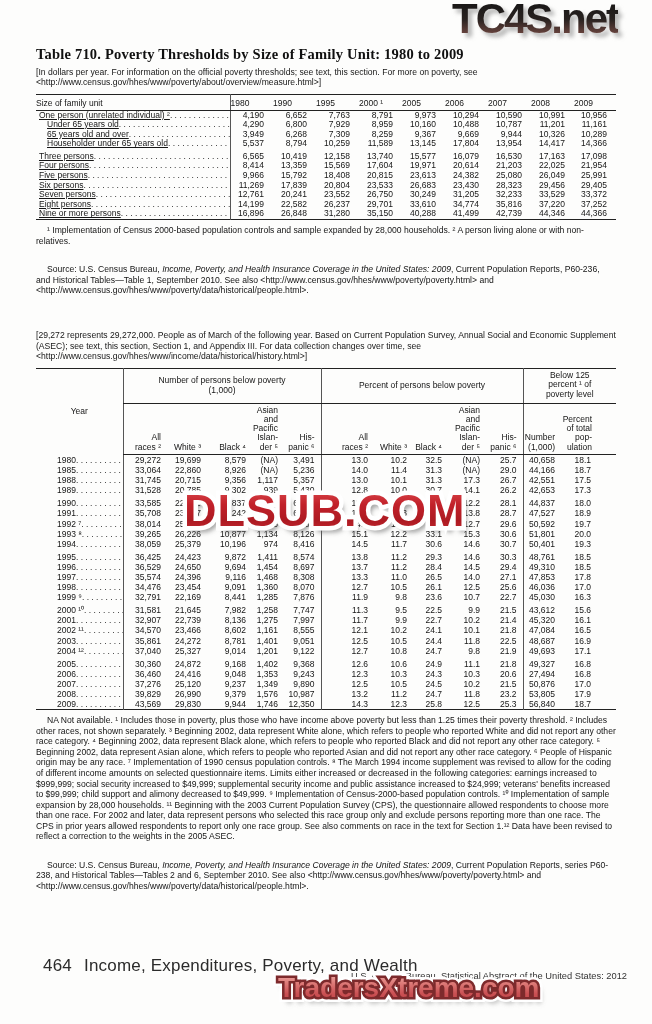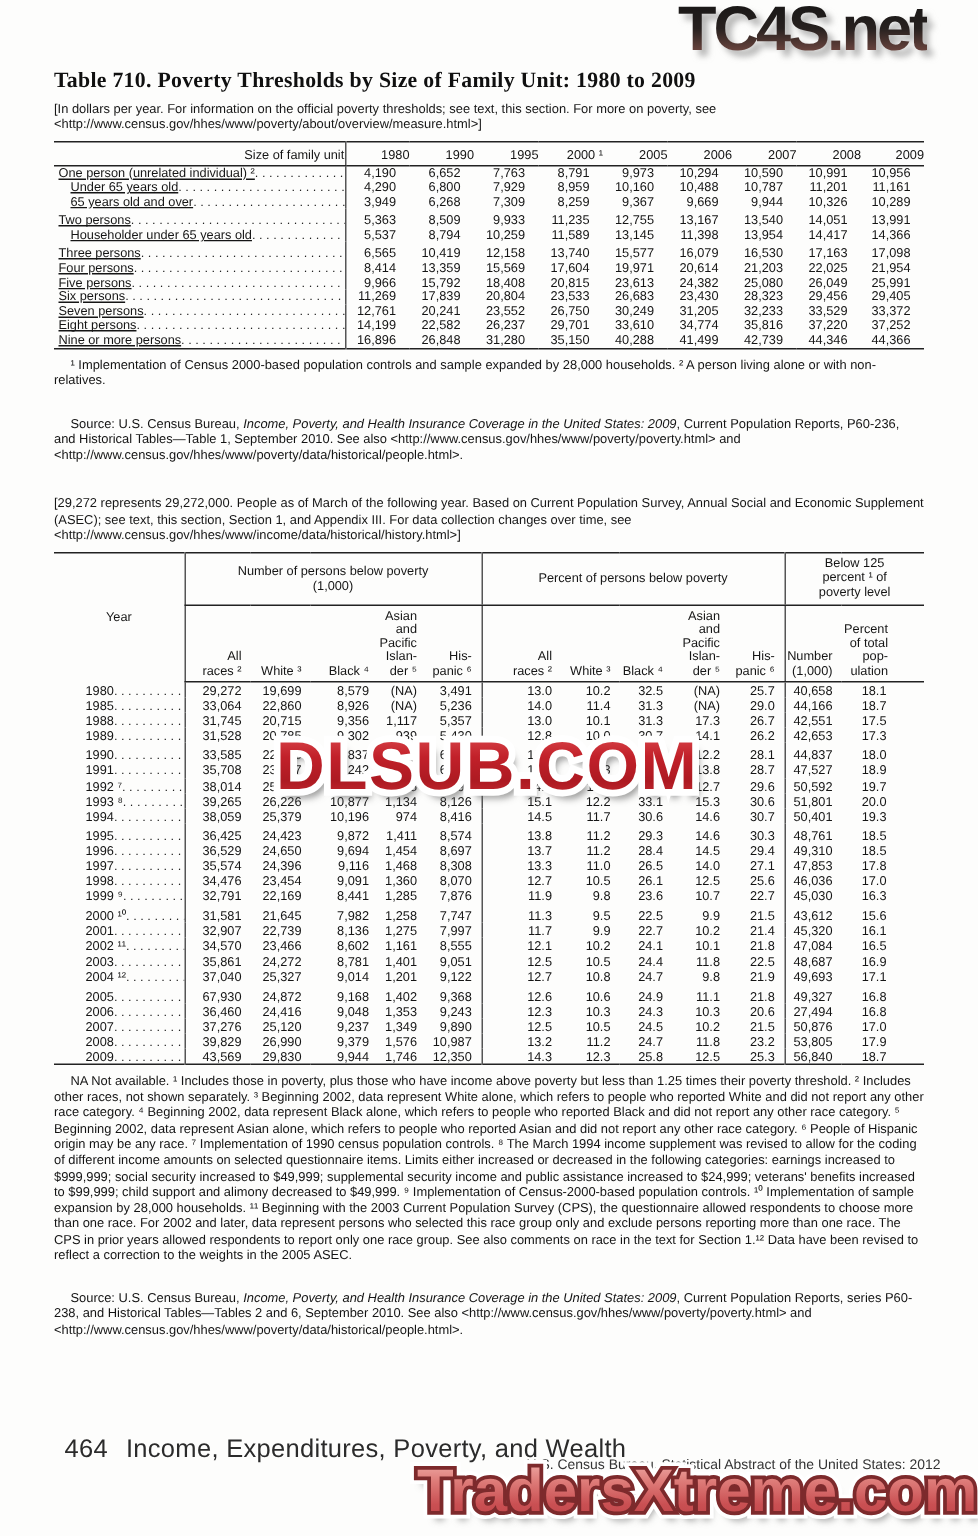--- a/index.html
+++ b/index.html
@@ -18,21 +18,21 @@
   .note{font-size:8.6px;line-height:10.5px;margin:0 0 6px 0;color:#161616;}
 
   table{border-collapse:collapse;table-layout:fixed;width:580px;
         font-size:8.5px;color:#151515;}
   th{font-weight:normal;padding:0;}
   td{padding:0;}
 
   
   .t710tbl{border-top:1.5px solid #222;border-bottom:1.5px solid #222;}
   .t710tbl thead th{border-bottom:1px solid #222;padding:3px 0 2px 0;
-                    text-align:right;line-height:10px;}
+                    text-align:left;line-height:10px;}
   .t710tbl thead th.stub-h{border-right:1px solid #555;}
   .t710tbl tbody td{line-height:9.6px;vertical-align:bottom;}
   .t710tbl td.num{text-align:right;padding-right:9px;}
   .t710tbl td.stub{border-right:1px solid #555;}
   .t710tbl tr.gap td{padding-top:3px;}
 
   
   .t711tbl{border-top:1.5px solid #222;border-bottom:1.5px solid #222;}
   .t711tbl .year-h{text-align:center;vertical-align:middle;line-height:10px;}
   .t711tbl .grp{text-align:center;white-space:pre-line;line-height:9.7px;
@@ -83,21 +83,21 @@
            filter:drop-shadow(4px 4px 2px rgba(120,120,120,.55));}
 
   .wm-dlsub{left:184px;top:488px;font-size:45px;letter-spacing:1px;}
   .wm-dlsub .white{-webkit-text-stroke:9px #fff;color:#fff;
       text-shadow:4px 6px 5px rgba(90,90,90,.65);}
   .wm-dlsub .fill{position:relative;
       background:linear-gradient(180deg,#e05054 0%,#c2212a 38%,#ad1a22 70%,#cd2f36 100%);
       -webkit-background-clip:text;background-clip:text;color:#c2212a;
       -webkit-text-fill-color:transparent;}
 
-  .wm-traders{left:278px;top:974px;font-size:40px;letter-spacing:0px;}
+  .wm-traders{left:278px;top:974px;font-size:28px;letter-spacing:0px;}
   .wm-traders .white{-webkit-text-stroke:10px #fff;color:#fff;
       text-shadow:3px 6px 5px rgba(90,90,90,.6);}
   .wm-traders .dark{-webkit-text-stroke:5px #7d2a2c;color:#7d2a2c;}
   .wm-traders .fill{position:relative;
       background:linear-gradient(180deg,#f2b3ae 0%,#de7c79 35%,#ca5053 70%,#bf4347 100%);
       -webkit-background-clip:text;background-clip:text;color:#d06063;
       -webkit-text-fill-color:transparent;}
 </style>
 </head>
 <body>
@@ -179,50 +179,33 @@
             <td class="num">3,949</td>
             <td class="num">6,268</td>
             <td class="num">7,309</td>
             <td class="num">8,259</td>
             <td class="num">9,367</td>
             <td class="num">9,669</td>
             <td class="num">9,944</td>
             <td class="num">10,326</td>
             <td class="num">10,289</td>
           </tr>
-          <tr class="gap">
-            <td class="stub">
-              <span class="cellflex">
-                <span class="lbl">Two persons</span>
-                <span class="dots"></span>
-              </span>
-            </td>
-            <td class="num">5,363</td>
-            <td class="num">8,509</td>
-            <td class="num">9,933</td>
-            <td class="num">11,235</td>
-            <td class="num">12,755</td>
-            <td class="num">13,167</td>
-            <td class="num">13,540</td>
-            <td class="num">14,051</td>
-            <td class="num">13,991</td>
-          </tr>
           <tr>
             <td class="stub">
               <span class="cellflex">
                 <span class="lbl ind">Householder under 65 years old</span>
                 <span class="dots"></span>
               </span>
             </td>
             <td class="num">5,537</td>
             <td class="num">8,794</td>
             <td class="num">10,259</td>
             <td class="num">11,589</td>
             <td class="num">13,145</td>
-            <td class="num">11,398</td>
+            <td class="num">17,804</td>
             <td class="num">13,954</td>
             <td class="num">14,417</td>
             <td class="num">14,366</td>
           </tr>
           <tr class="gap">
             <td class="stub">
               <span class="cellflex">
                 <span class="lbl">Three persons</span>
                 <span class="dots"></span>
               </span>
@@ -785,21 +768,21 @@
             <td class="num vl">49,693</td>
             <td class="num pr25">17.1</td>
           </tr>
           <tr class="gap">
             <td class="ycell">
               <span class="cellflex">
                 <span class="ylbl">2005</span>
                 <span class="dots"></span>
               </span>
             </td>
-            <td class="num vl">67,930</td>
+            <td class="num vl">30,360</td>
             <td class="num">24,872</td>
             <td class="num">9,168</td>
             <td class="num">1,402</td>
             <td class="num">9,368</td>
             <td class="num vl">12.6</td>
             <td class="num">10.6</td>
             <td class="num">24.9</td>
             <td class="num">11.1</td>
             <td class="num">21.8</td>
             <td class="num vl">49,327</td>

